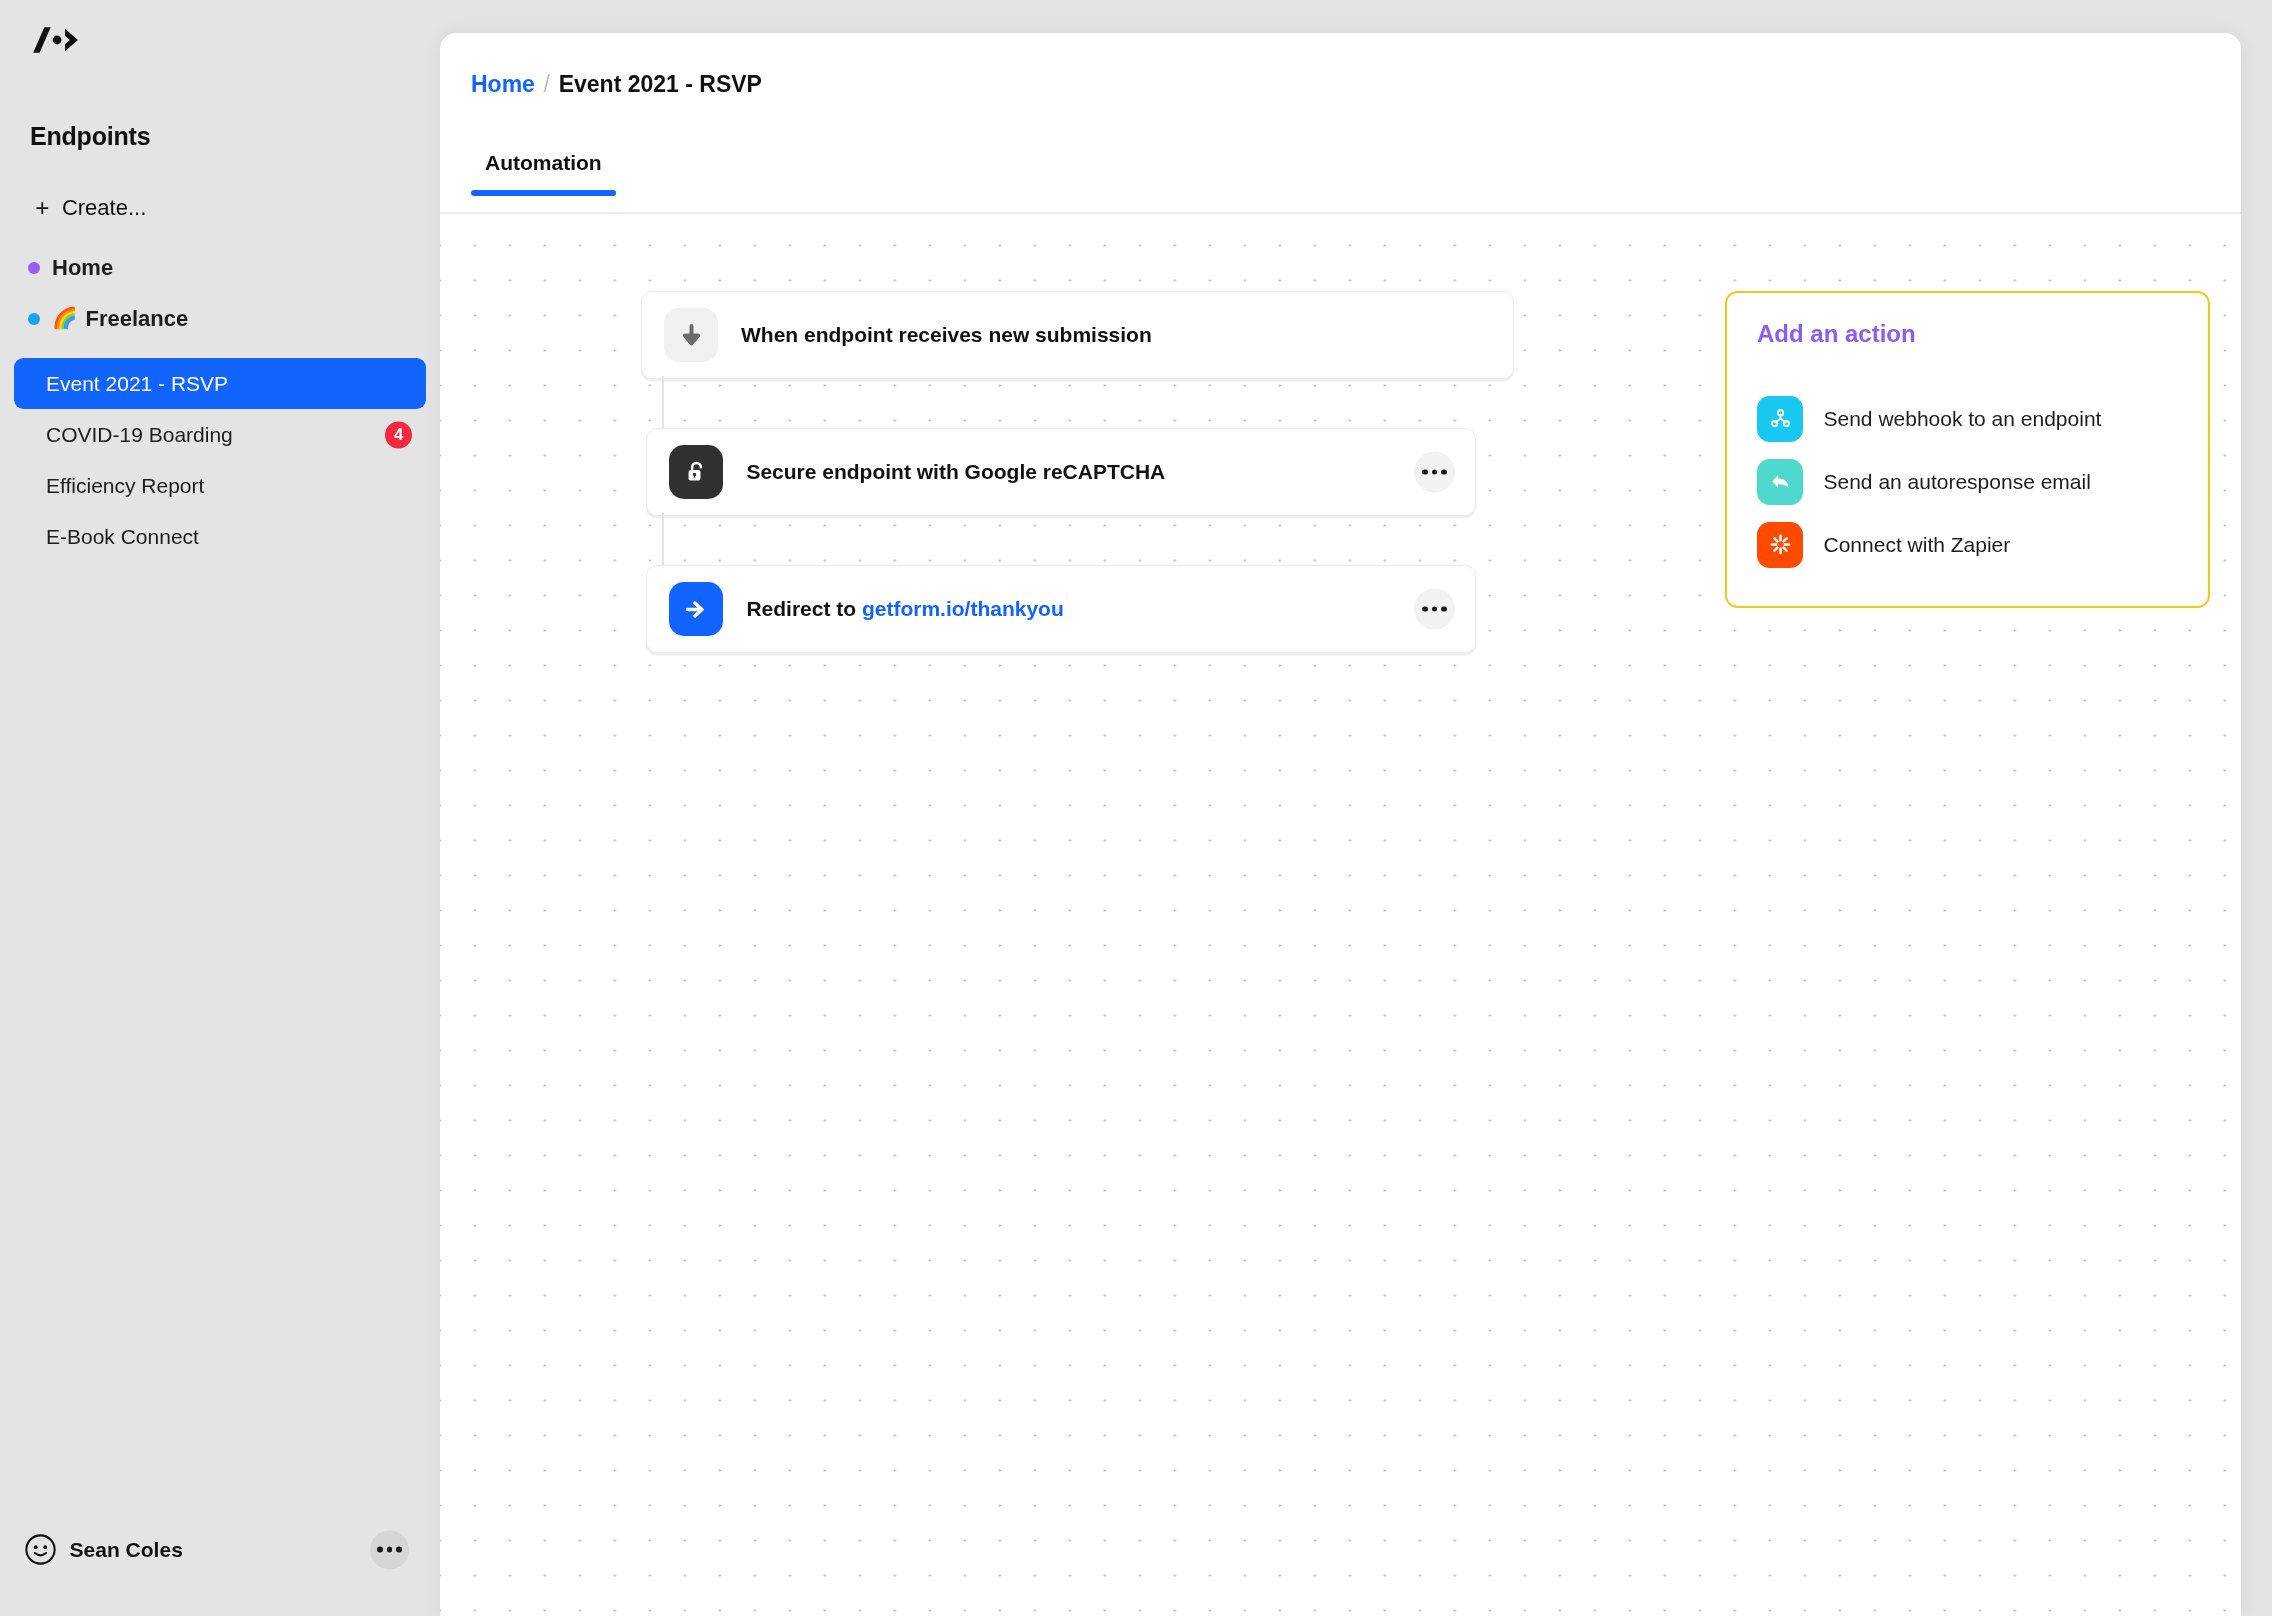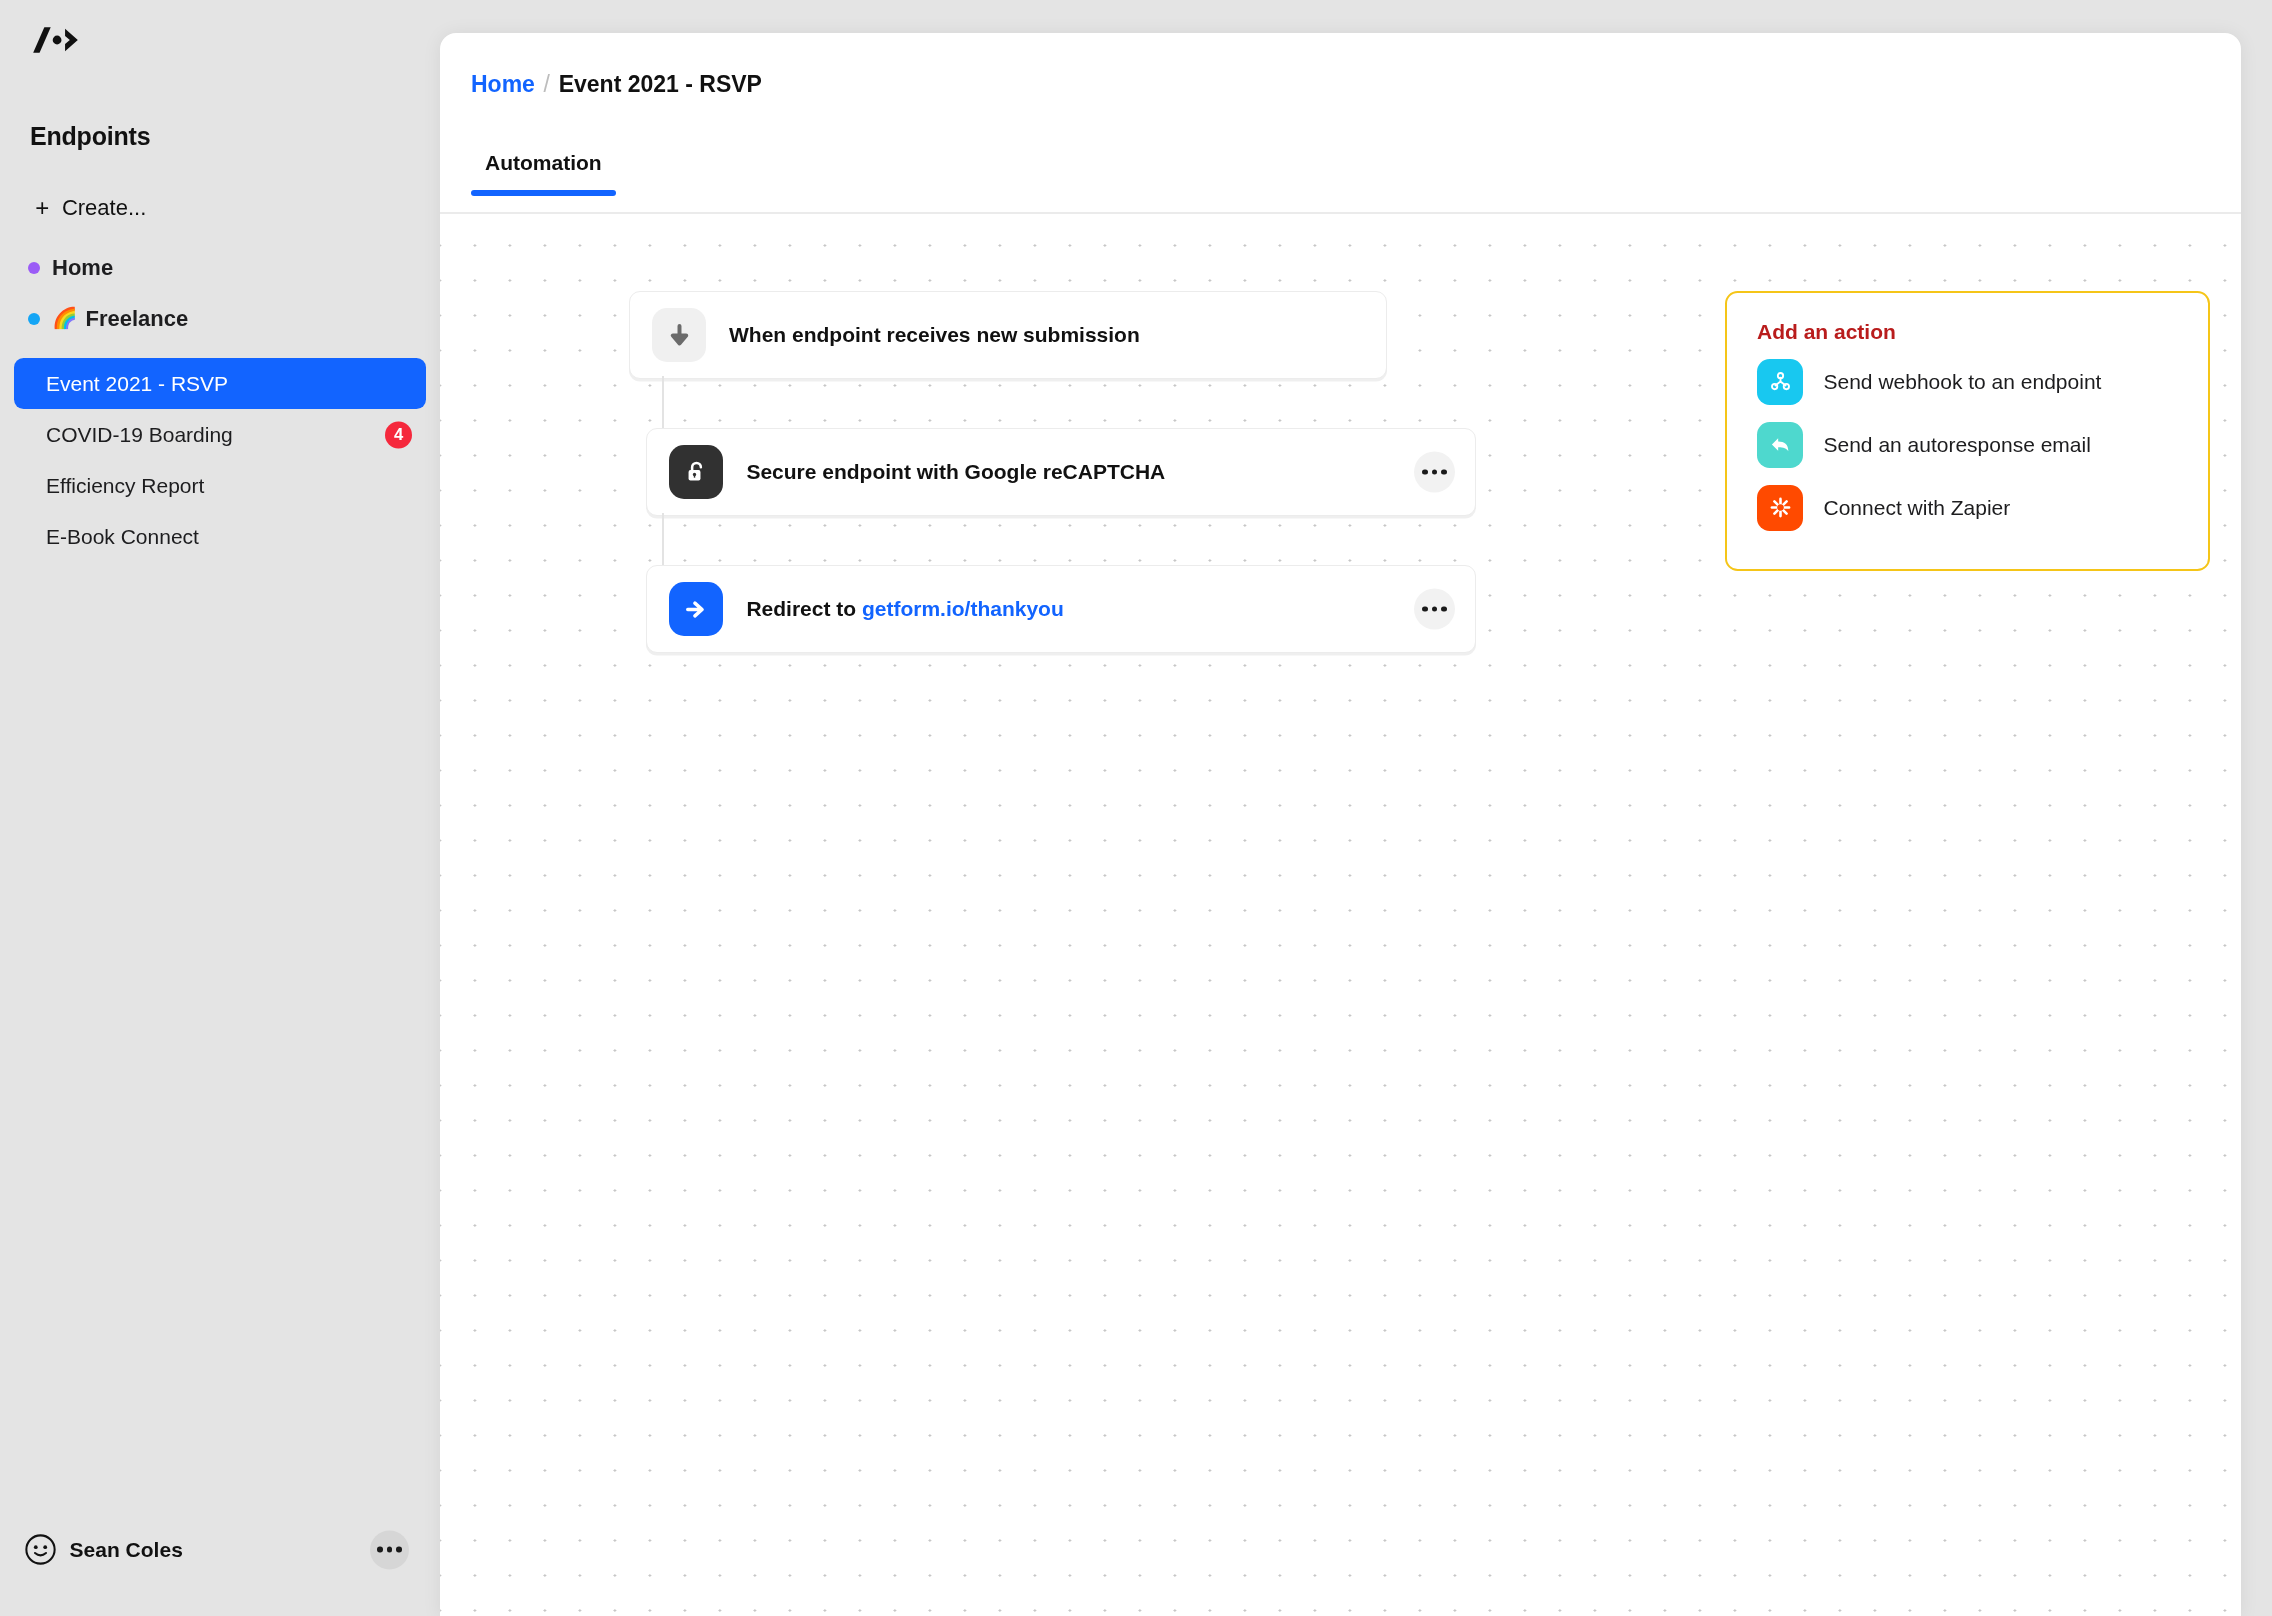--- a/index.html
+++ b/index.html
@@ -137,21 +137,21 @@
   .card {
     position: relative;
     background: #fff;
     border: 1.6px solid #ececec;
     border-radius: 11px;
     box-shadow: 0 2.4px 0 0 #efefef;
     display: flex; align-items: center;
     height: 88px;
     padding: 0 22px;
   }
-  .card.trigger { margin-left: 0; width: 758px; }
+  .card.trigger { margin-left: 12px; width: 873px; }
   .card.step { margin-left: 17.4px; width: 830px; }
   .card-icon {
     width: 54px; height: 54px; border-radius: 15px;
     flex: 0 0 auto;
     display: flex; align-items: center; justify-content: center;
   }
   .card-label {
     margin-left: 23px;
     font-size: 21px; font-weight: 700; color: #111;
     white-space: nowrap;
@@ -169,22 +169,22 @@
   
   .addpanel {
     position: absolute; left: 1285px; top: 77px;
     width: 485px;
     border: 2.4px solid #f5c518;
     border-radius: 12.6px;
     background: #fff;
     padding: 27px 30px 30px 30px;
   }
   .addpanel h3 {
-    font-size: 21px; font-weight: 700; color: #b91c1c;
-    margin-bottom: 6px;
+    font-size: 24px; font-weight: 700; color: #8b5cf6;
+    margin-bottom: 39px;
   }
   .action-row {
     display: flex; align-items: center;
     height: 63px; cursor: pointer;
   }
   .action-icon {
     width: 46px; height: 46px; border-radius: 12.6px;
     flex: 0 0 auto;
     display: flex; align-items: center; justify-content: center;
   }

